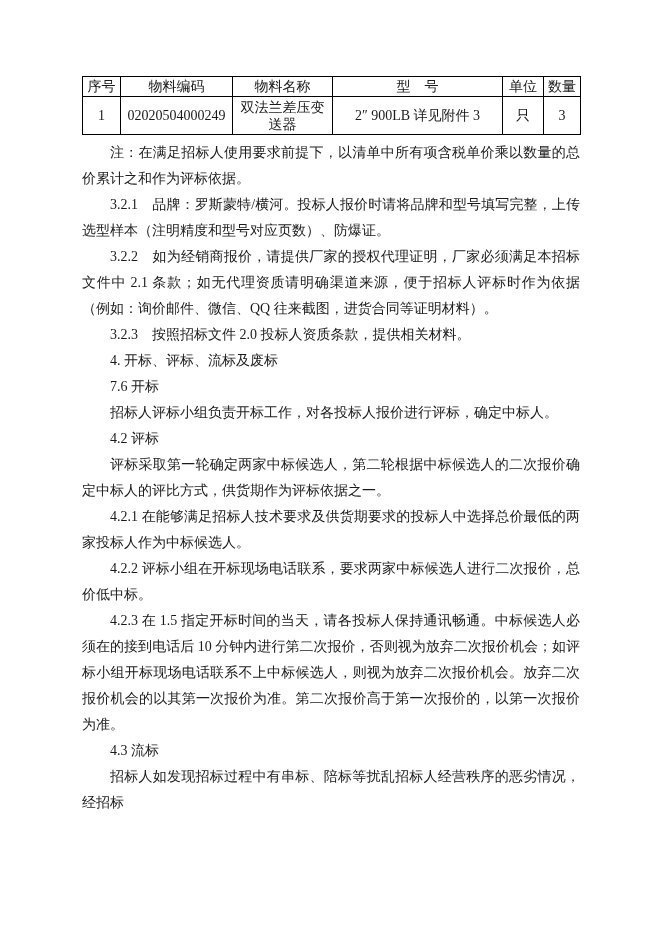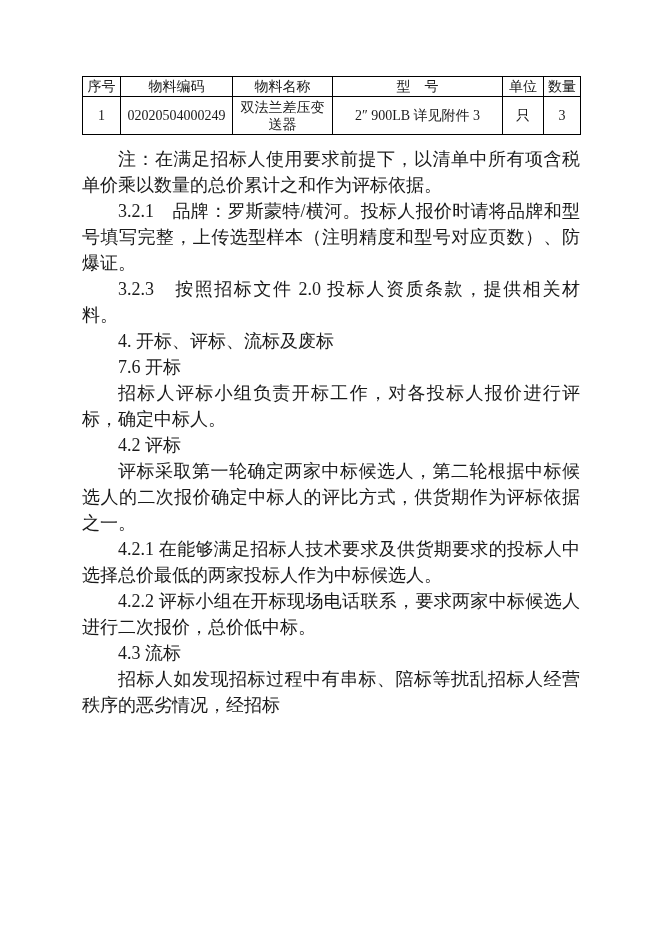--- a/index.html
+++ b/index.html
@@ -36,22 +36,22 @@
     font-weight: normal;
     text-align: center;
     vertical-align: middle;
     padding: 1px 2px;
     line-height: 17px;
     overflow: hidden;
   }
   table.items thead th { height: 17px; }
   table.items tbody td { height: 38px; }
   .body-text {
-    margin-top: 11px;
-    font-size: 18px;
+    margin-top: 5px;
+    font-size: 14px;
     line-height: 26px;
     text-align: justify;
   }
   .body-text p {
     margin: 0;
     padding: 0;
     text-indent: 2em;
   }
 </style>
 </head>
@@ -87,26 +87,28 @@
           <td>2″ 900LB 详见附件 3</td>
           <td>只</td>
           <td>3</td>
         </tr>
       </tbody>
     </table>
 
     <div class="body-text">
       <p>注：在满足招标人使用要求前提下，以清单中所有项含税单价乘以数量的总价累计之和作为评标依据。</p>
       <p>3.2.1　品牌：罗斯蒙特/横河。投标人报价时请将品牌和型号填写完整，上传选型样本（注明精度和型号对应页数）、防爆证。</p>
+      <p>3.2.2　如为经销商报价，请提供厂家的授权代理证明，厂家必须满足本招标文件中 2.1 条款；如无代理资质请明确渠道来源，便于招标人评标时作为依据（例如：询价邮件、微信、QQ 往来截图，进货合同等证明材料）。</p>
       <p>3.2.3　按照招标文件 2.0 投标人资质条款，提供相关材料。</p>
       <p>4. 开标、评标、流标及废标</p>
       <p>7.6 开标</p>
       <p>招标人评标小组负责开标工作，对各投标人报价进行评标，确定中标人。</p>
       <p>4.2 评标</p>
       <p>评标采取第一轮确定两家中标候选人，第二轮根据中标候选人的二次报价确定中标人的评比方式，供货期作为评标依据之一。</p>
       <p>4.2.1 在能够满足招标人技术要求及供货期要求的投标人中选择总价最低的两家投标人作为中标候选人。</p>
       <p>4.2.2 评标小组在开标现场电话联系，要求两家中标候选人进行二次报价，总价低中标。</p>
+      <p>4.2.3 在 1.5 指定开标时间的当天，请各投标人保持通讯畅通。中标候选人必须在的接到电话后 10 分钟内进行第二次报价，否则视为放弃二次报价机会；如评标小组开标现场电话联系不上中标候选人，则视为放弃二次报价机会。放弃二次报价机会的以其第一次报价为准。第二次报价高于第一次报价的，以第一次报价为准。</p>
       <p>4.3 流标</p>
       <p>招标人如发现招标过程中有串标、陪标等扰乱招标人经营秩序的恶劣情况，经招标</p>
     </div>
 
   </div>
 </div>
 
 </body></html>

